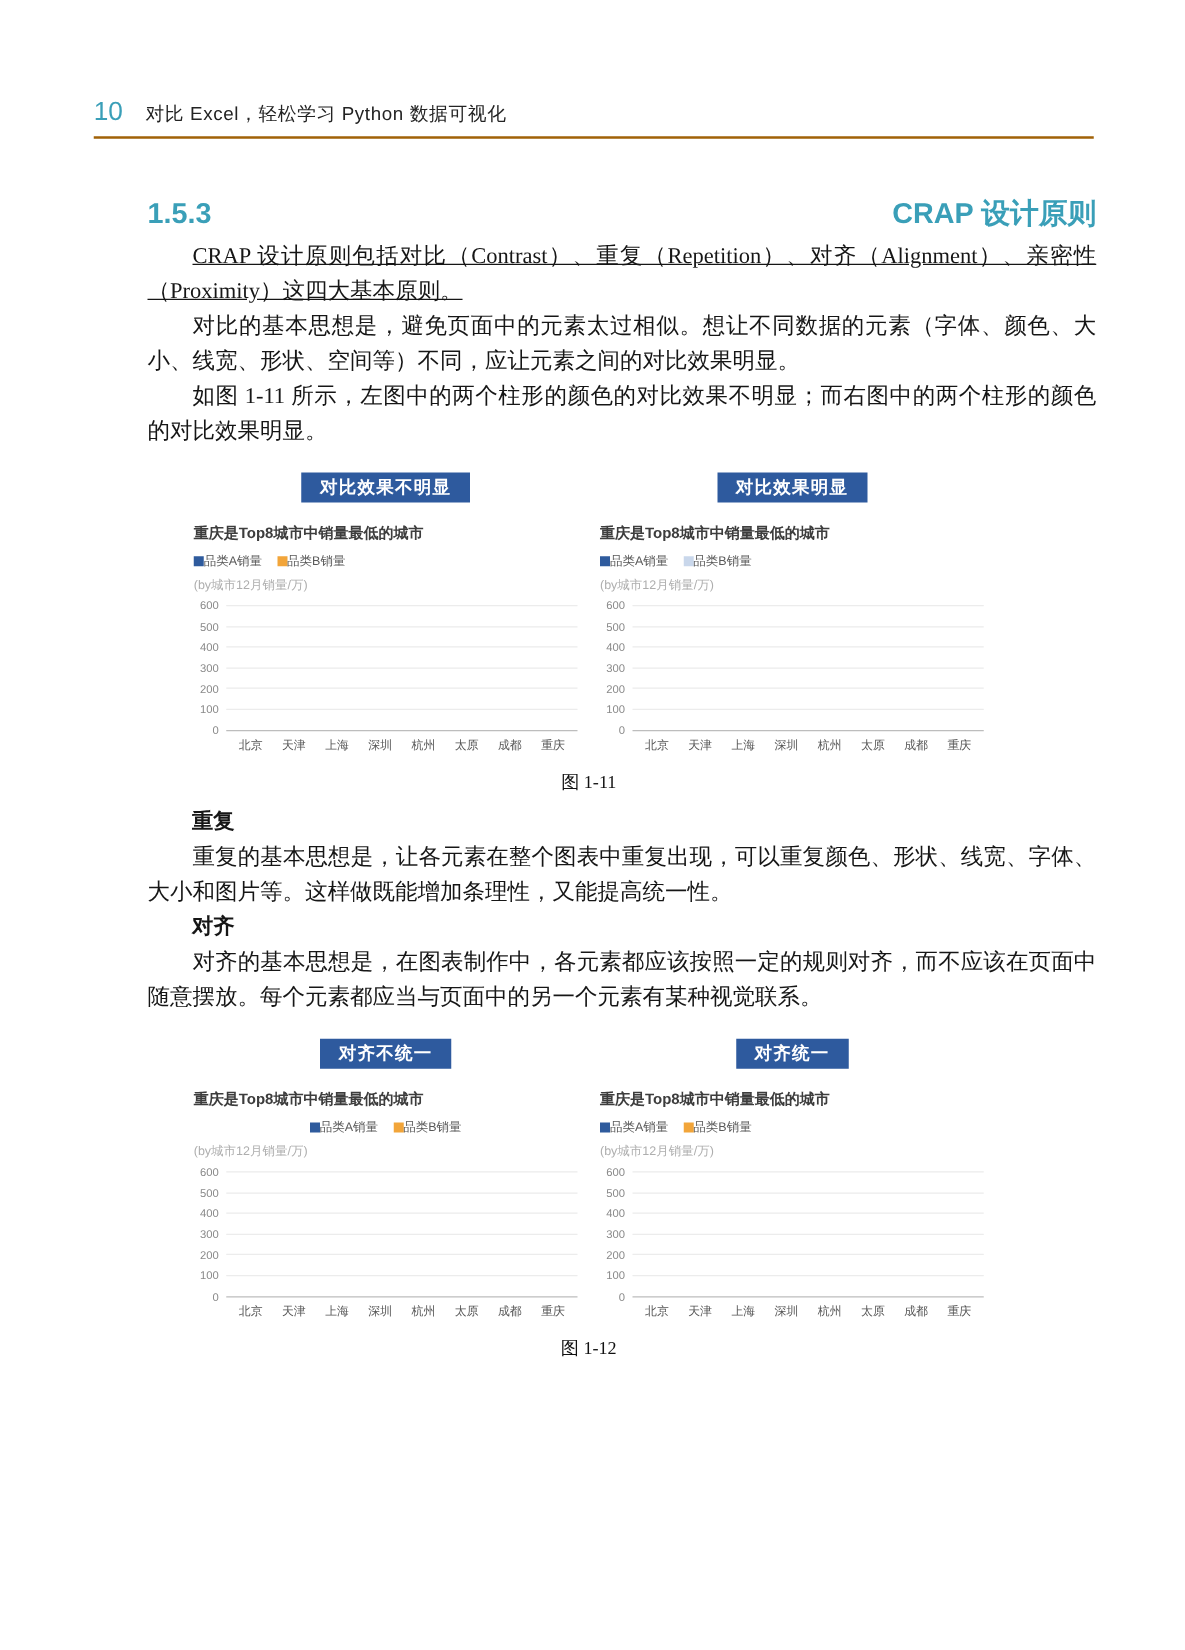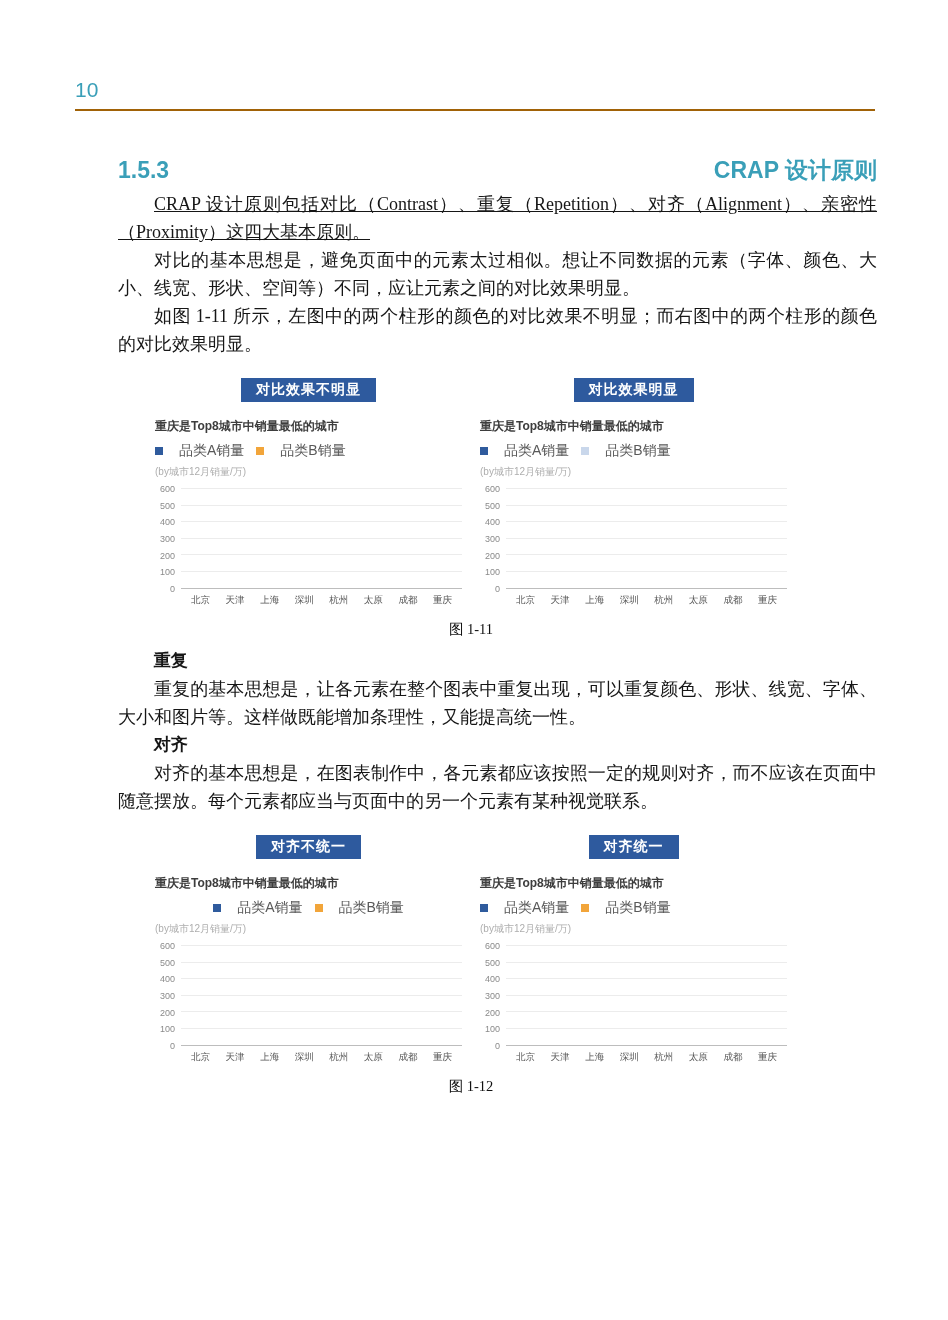--- a/index.html
+++ b/index.html
@@ -53,21 +53,21 @@
     font-size:14px; font-weight:bold; letter-spacing:1px;
     padding:3px 15px;
   }
   .figure-caption { text-align:center; margin-top:13px; font-size:14.5px; color:#111; }
 
   
   .chart { font-family:"Liberation Sans","DejaVu Sans",sans-serif; }
   .chart-title { font-size:12px; font-weight:bold; color:#3d3d3d; margin-bottom:7px; }
   .legend { display:flex; gap:12px; align-items:center; margin-bottom:5px; }
   .legend-center { justify-content:center; }
-  .legend-item { display:flex; align-items:center; gap:16px; font-size:14px; color:#595959; }
+  .legend-item { display:flex; align-items:center; gap:0; font-size:10px; color:#595959; }
   .swatch { width:8px; height:8px; display:inline-block; flex:none; }
   .chart-subtitle { font-size:10px; color:#aeaeae; margin-bottom:10px; }
   .plot-row { display:flex; }
   .y-axis { position:relative; width:26px; height:100px; font-size:9px; color:#8a8a8a; flex:none; }
   .ytick { position:absolute; right:6px; transform:translateY(50%); line-height:1; }
   .plot-wrap { flex:1; min-width:0; }
   .plot-area { position:relative; height:100px; border-bottom:1px solid #bdbdbd; }
   .gridline { position:absolute; left:0; right:0; height:1px; background:#ececec; }
   .bars { position:absolute; inset:0; display:flex; align-items:flex-end; justify-content:space-between; padding:0 6px; }
   .bar-group { display:flex; align-items:flex-end; justify-content:center; gap:1px; width:27px; flex:none; }
@@ -75,20 +75,21 @@
   .x-axis { display:flex; justify-content:space-between; padding:0 6px; margin-top:5px; font-size:9.5px; color:#555;align-items:center; }
   .xtick { width:27px; flex:none; text-align:center; }
 </style>
 </head>
 <body>
 
 <div class="page">
 
   <header class="page-header">
     <span class="page-num">10</span>
+    <span class="header-title">对比 Excel，轻松学习 Python 数据可视化</span>
   </header>
 
   <main class="content">
 
     <h2 class="section-heading">
       <span class="sec-num">1.5.3</span>
       <span class="sec-title">CRAP 设计原则</span>
     </h2>
 
     <p class="para">CRAP 设计原则包括对比（Contrast）、重复（Repetition）、对齐（Alignment）、亲密性（Proximity）这四大基本原则。</p>

